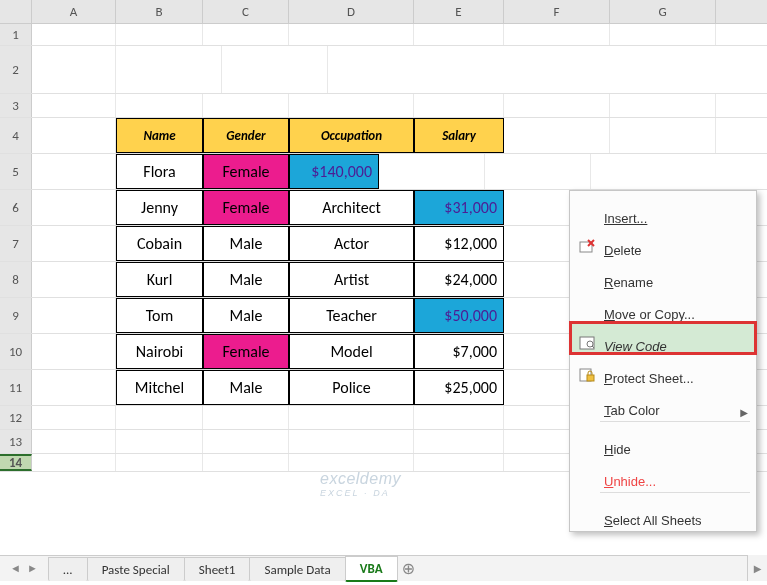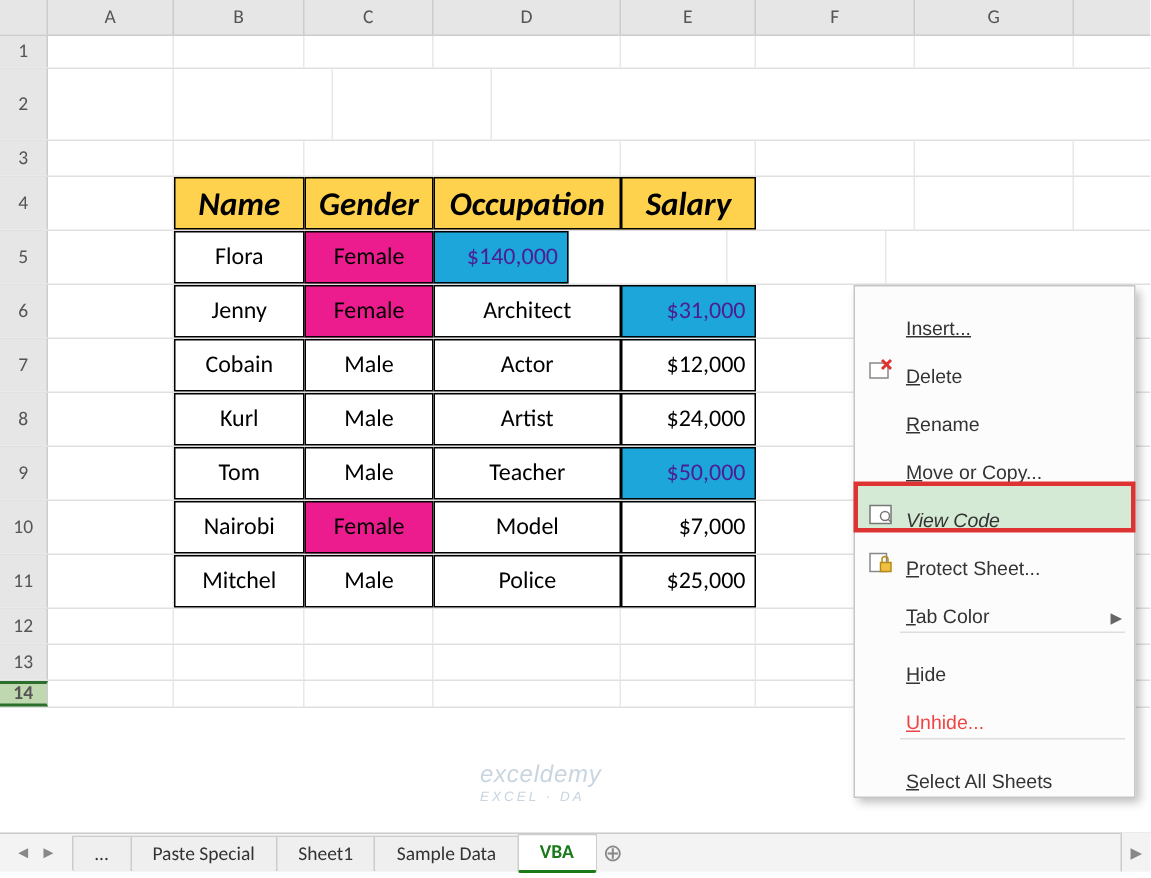--- a/index.html
+++ b/index.html
@@ -51,21 +51,21 @@
   font-style:italic;
   font-weight:bold;
   font-size:20px;
   color:#000;
   border:1px solid #888;
 }
 .th {
   background:#ffd24d;
   font-weight:bold;
   font-style:italic;
-  font-size:22px;
+  font-size:13px;
   border:1px solid #000;
 }
 .td { border:1px solid #000; font-size:16px; background:#fff; }
 .td-right { justify-content:flex-end; padding-right:6px; }
 .pink { background:#ec1c8e; color:#000; }
 .blue { background:#1ca6d9; color:#4c1d95; }
 .row14-h { background:#c0d8b0; border-top:2px solid #2c6e2c; border-bottom:2px solid #2c6e2c;font-weight:bold; }
 
 .context-menu {
   position:absolute;
@@ -111,21 +111,21 @@
   border-radius:0 0 2px 2px;
 }
 .tab.active { background:#fff; color:#1a7a1a; font-weight:bold; border-bottom:2px solid #1a7a1a; }
 .tab-add { width:24px; text-align:center; color:#888; font-size:16px; }
 .scroll-end {
   position:absolute; right:0; bottom:4px; width:20px; height:26px;
   background:#f3f3f3; border-left:1px solid #ccc;
   display:flex;align-items:center;justify-content:center;color:#888;font-size:10px;
 }
 .watermark{
-  position:absolute; left:320px; top:508px; font-size:16px; color:#c9d5df;
+  position:absolute; left:320px; top:470px; font-size:16px; color:#c9d5df;
   font-style:italic; font-family:Arial;
   letter-spacing:.5px;
 }
 .watermark small{font-size:9px;display:block;letter-spacing:2px}
 </style>
 </head>
 <body>
 
 <div class="grid-area">
   <div class="col-headers">

